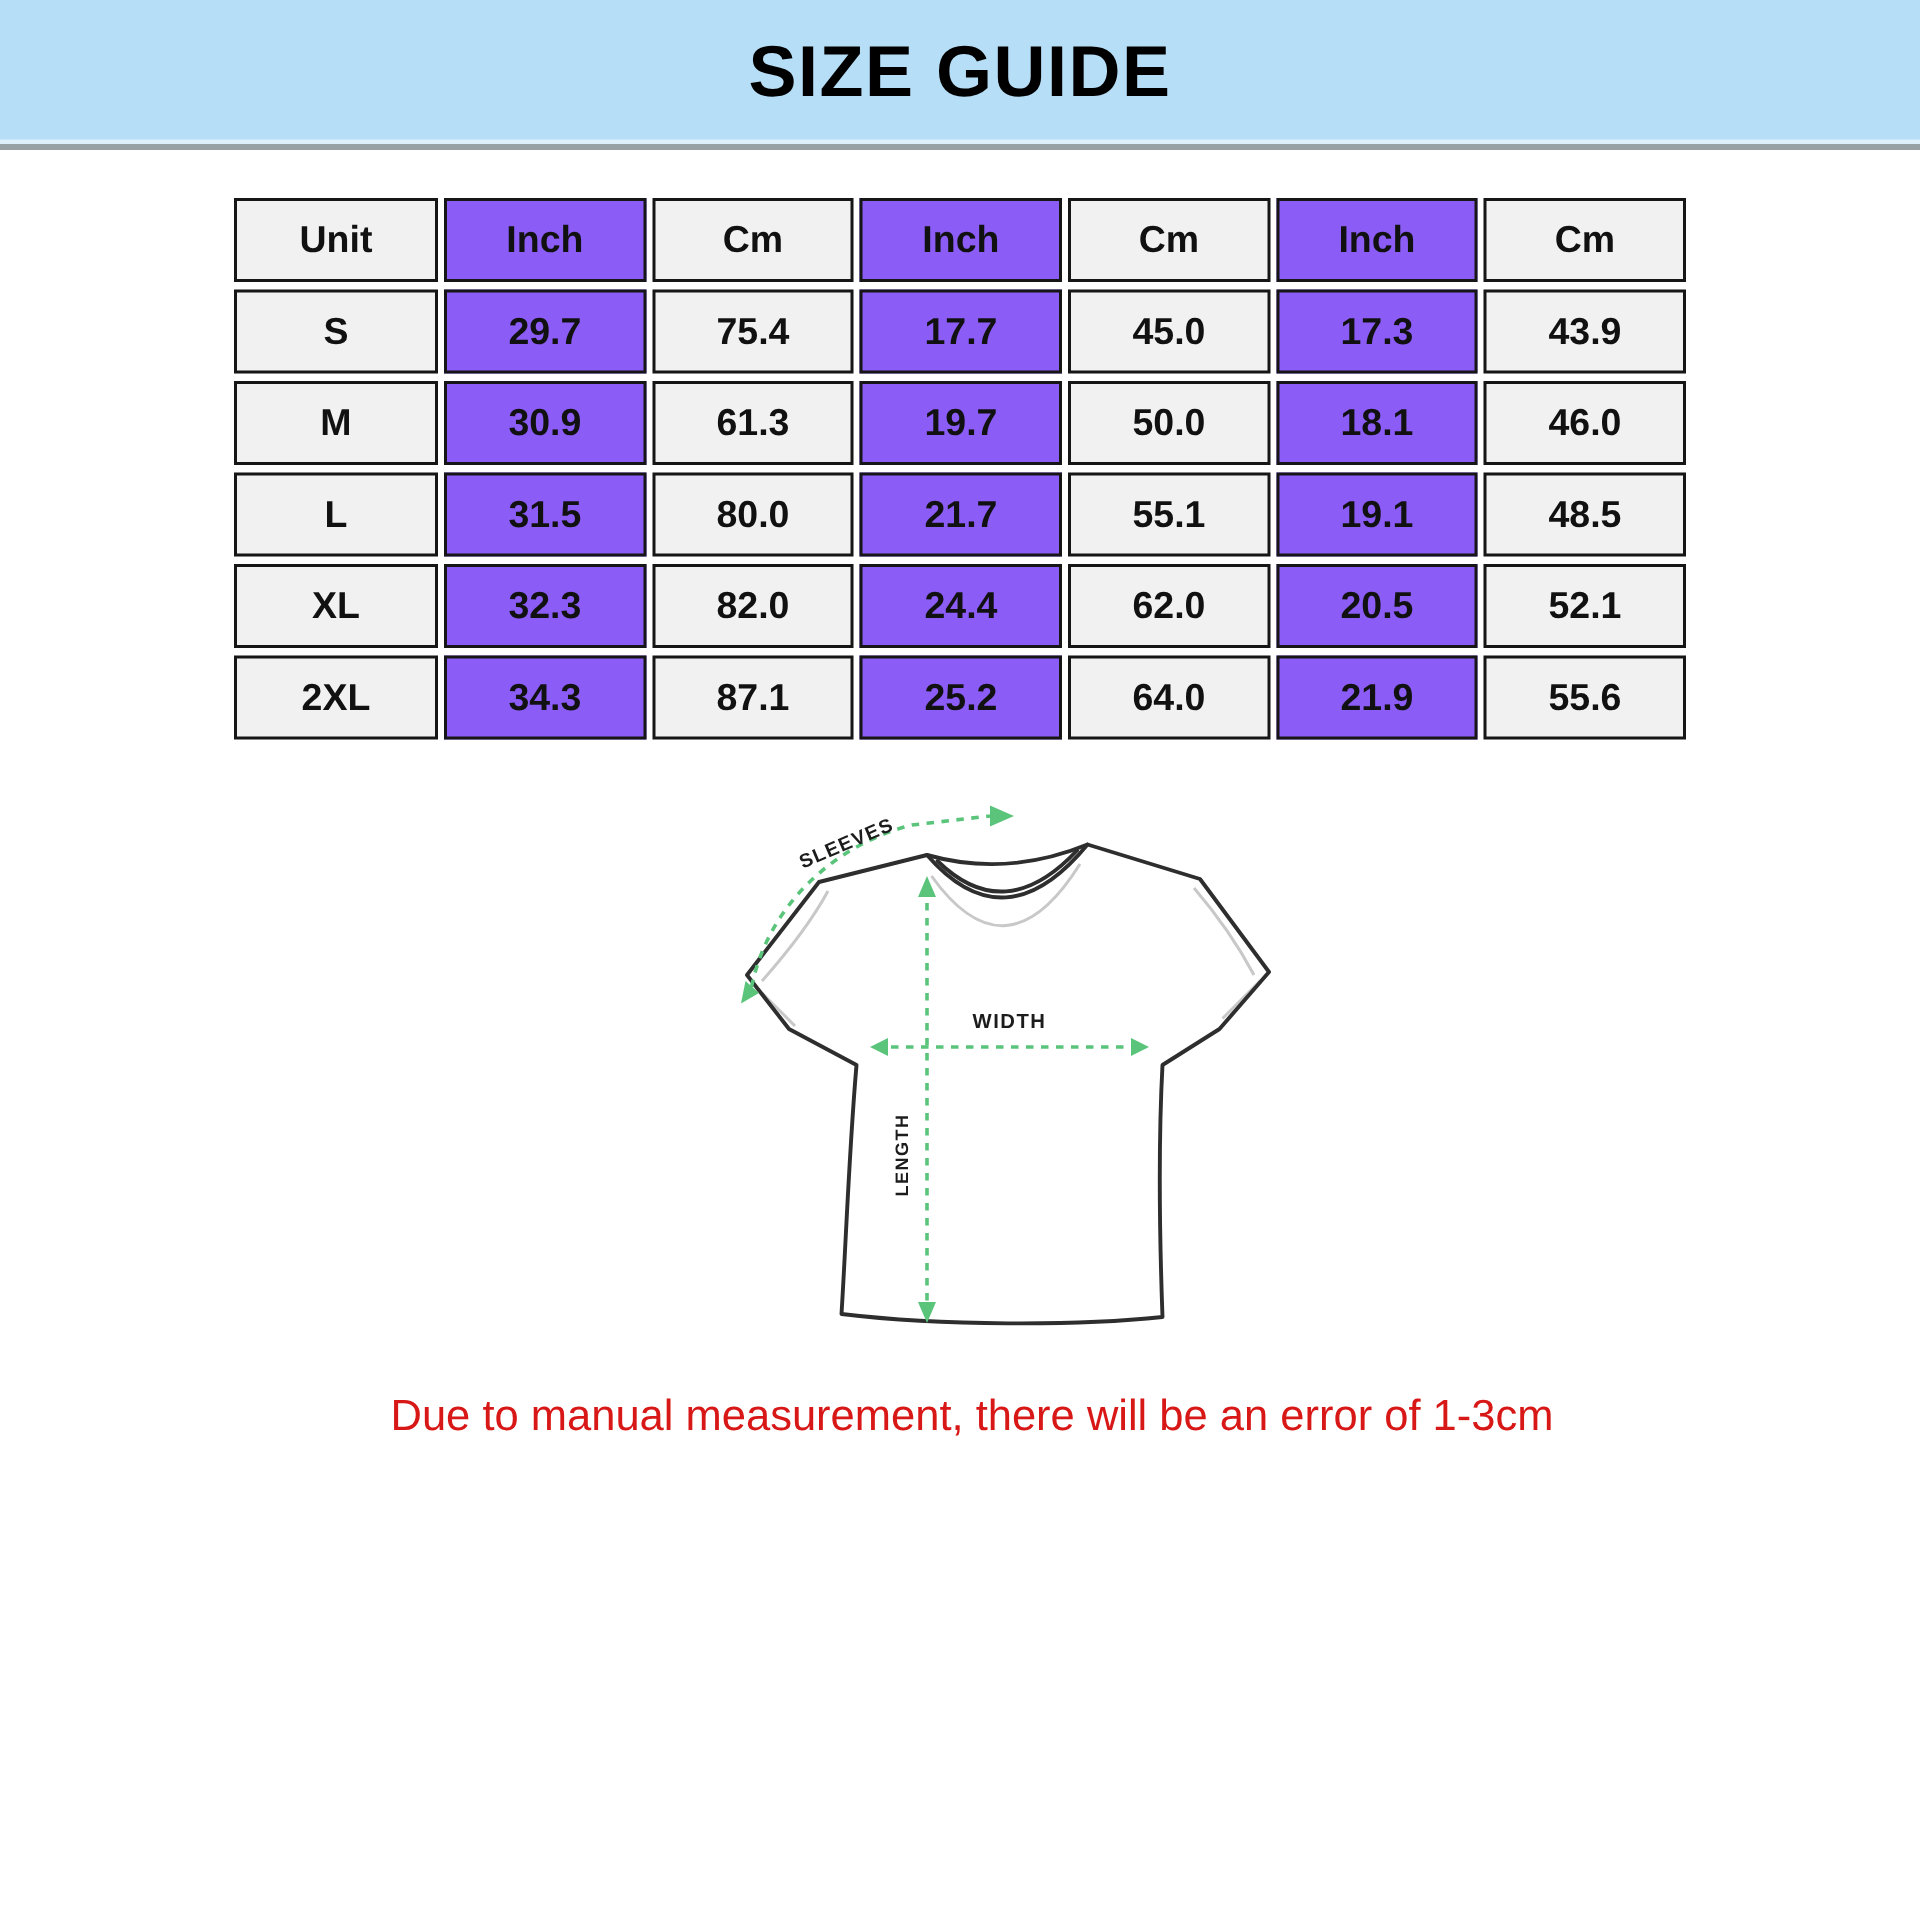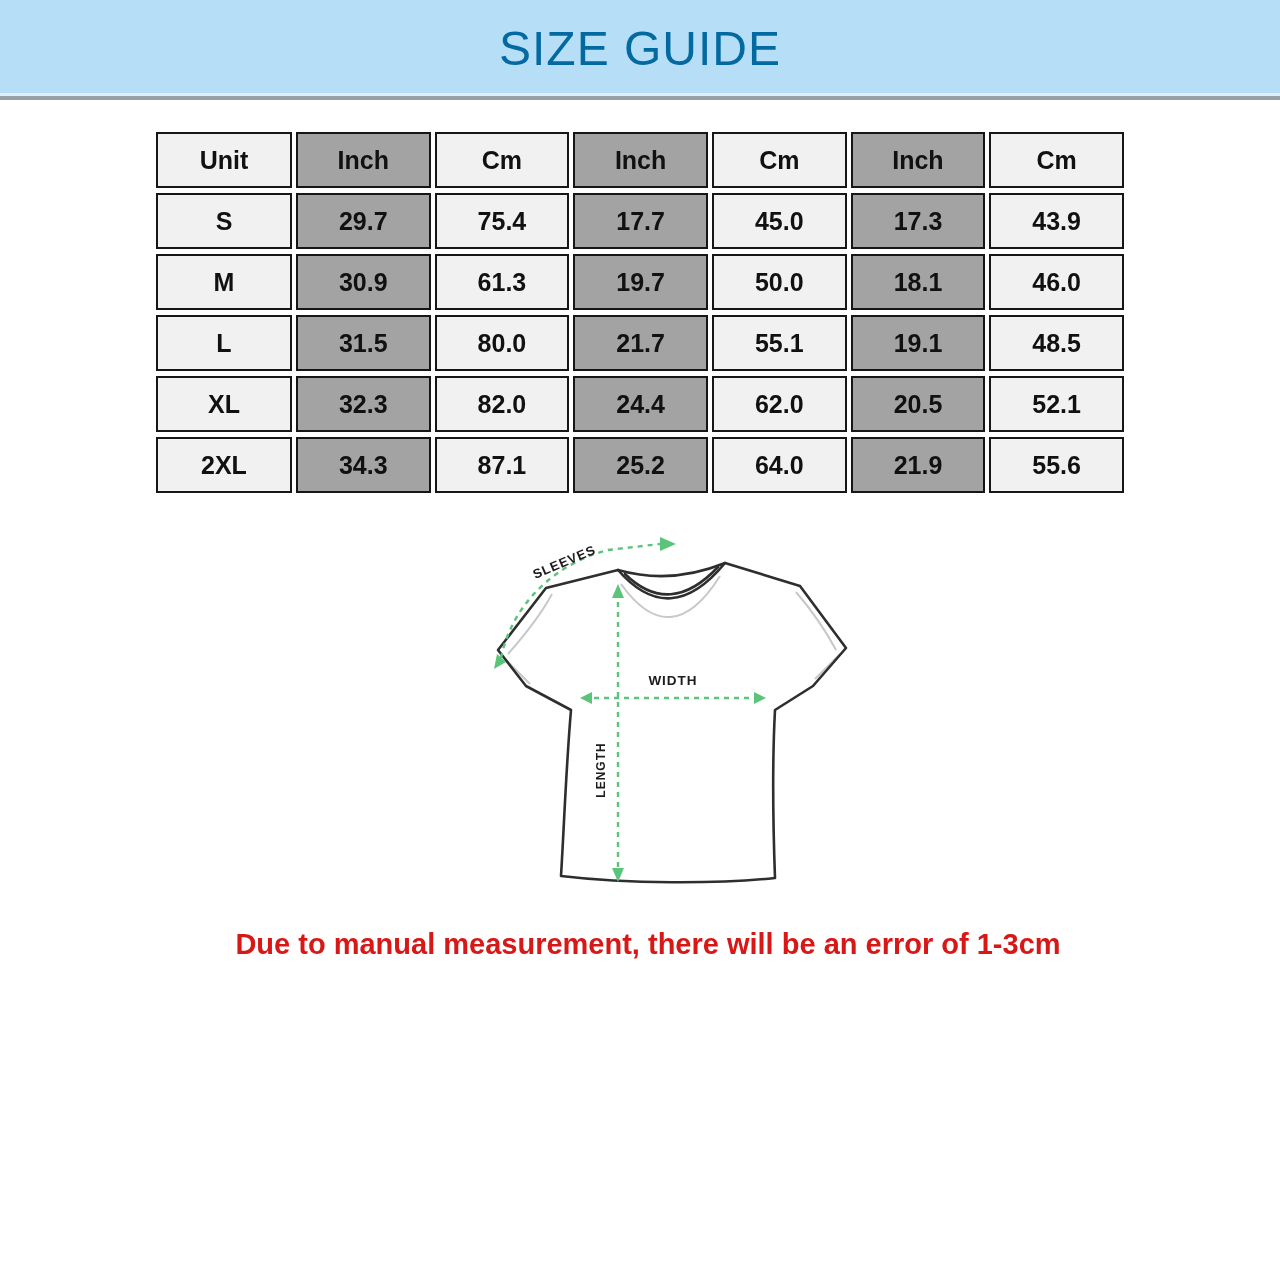--- a/index.html
+++ b/index.html
@@ -2,35 +2,35 @@
 <html><head>
 <meta charset="utf-8">
 <style>
   * { margin: 0; padding: 0; box-sizing: border-box; }
   html, body { width: 1280px; height: 1280px; background: #ffffff; overflow: hidden;
     font-family: "Liberation Sans", sans-serif; }
 
   .banner { width: 100%; height: 100px; background: #b6def6;
     border-bottom: 4px solid #97a1a4; box-shadow: inset 0 -3px 0 #dceffb;
     display: flex; align-items: center; justify-content: center; }
-  .banner h1 { font-size: 48px; font-weight: 400; letter-spacing: 1px; color: #0369a1; }
+  .banner h1 { font-size: 48px; font-weight: 700; letter-spacing: 1px; color: #000000; }
 
   table.size-table { width: 976px; margin: 27px auto 0 auto;
     border-collapse: separate; border-spacing: 4px 5px; table-layout: fixed; }
   .size-table th, .size-table td { border: 2px solid #161616; height: 56px;
     text-align: center; vertical-align: middle; font-weight: 700; font-size: 25px;
     color: #111111; background: #f1f1f1; }
-  .size-table .c-white { background: #a3a3a3; text-align: center; }
+  .size-table .c-white { background: #8b5cf6; text-align: center; }
   .size-table col.c0 { width: 14.4%; }
   .size-table col.cv { width: 14.266%; }
 
   .diagram-wrap { width: 410px; height: 380px; margin-top: 30px; margin-left: 468px; }
   .diagram-wrap svg { display: block; }
 
-  .footnote { margin-top: 20px; text-align: center; font-size: 29px; font-weight: 700; margin-left: 16px; }
+  .footnote { margin-top: 20px; text-align: center; font-size: 29px; font-weight: 400; margin-left: 16px; }
 </style>
 </head>
 <body>
 
 <header class="banner">
   <h1>SIZE GUIDE</h1>
 </header>
 
 <table class="size-table">
   <colgroup>

